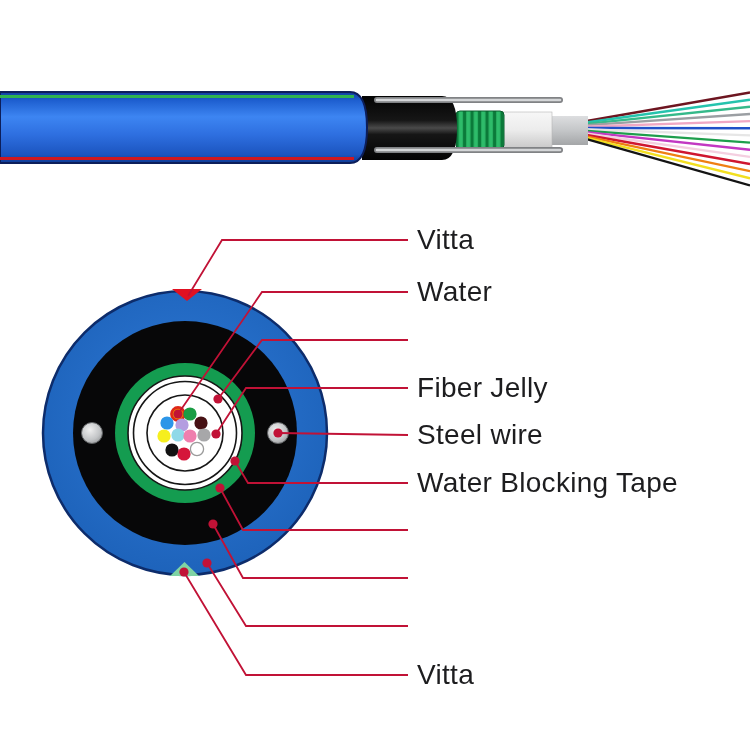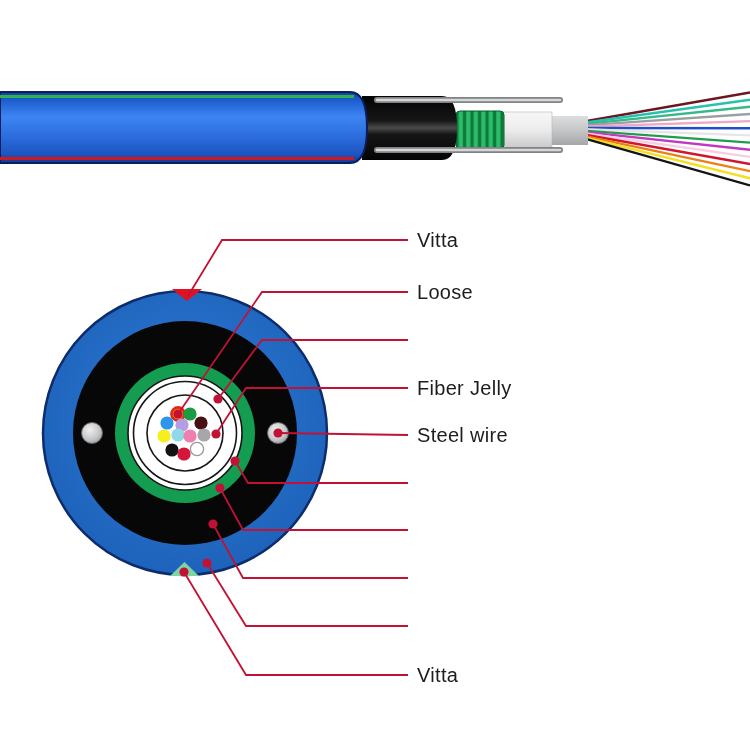--- a/index.html
+++ b/index.html
@@ -1,20 +1,20 @@
 <!DOCTYPE html>
 <html><head>
 <meta charset="utf-8">
 <style>
   html,body{margin:0;padding:0;background:#ffffff;}
   .stage{position:relative;width:750px;height:750px;background:#ffffff;overflow:hidden;
          font-family:"Liberation Sans",sans-serif;}
   .stage svg{position:absolute;left:0;top:0;}
   .label{position:absolute;left:417px;height:34px;line-height:34px;
-         font-size:20px;color:#1d1d1f;white-space:nowrap;letter-spacing:0.3px;}
+         font-size:28px;color:#1d1d1f;white-space:nowrap;letter-spacing:0.3px;}
 </style>
 </head>
 <body>
 
 <div class="stage">
 
   <svg width="750" height="750" viewBox="0 0 750 750">
     <defs>
       <linearGradient id="blueBody" x1="0" y1="0" x2="0" y2="1">
         <stop offset="0" stop-color="#0f3e9e"></stop>
@@ -142,17 +142,18 @@
       <circle cx="278" cy="433" r="4.6" fill="#c11236"></circle>
       <circle cx="235" cy="461" r="4.6" fill="#c11236"></circle>
       <circle cx="220" cy="488" r="4.6" fill="#c11236"></circle>
       <circle cx="213" cy="524" r="4.6" fill="#c11236"></circle>
       <circle cx="207" cy="563" r="4.6" fill="#c11236"></circle>
       <circle cx="184" cy="572" r="4.6" fill="#c11236"></circle>
     </g>
   </svg>
 
   <div class="label" style="top:223px">Vitta</div>
-  <div class="label" style="top:275px">Loose</div>
+  <div class="label" style="top:275px">Water</div>
   <div class="label" style="top:418px">Steel wire</div>
   <div class="label" style="top:371px">Fiber Jelly</div>
+  <div class="label" style="top:466px">Water Blocking Tape</div>
   <div class="label" style="top:658px">Vitta</div>
 </div>
 
 </body></html>

